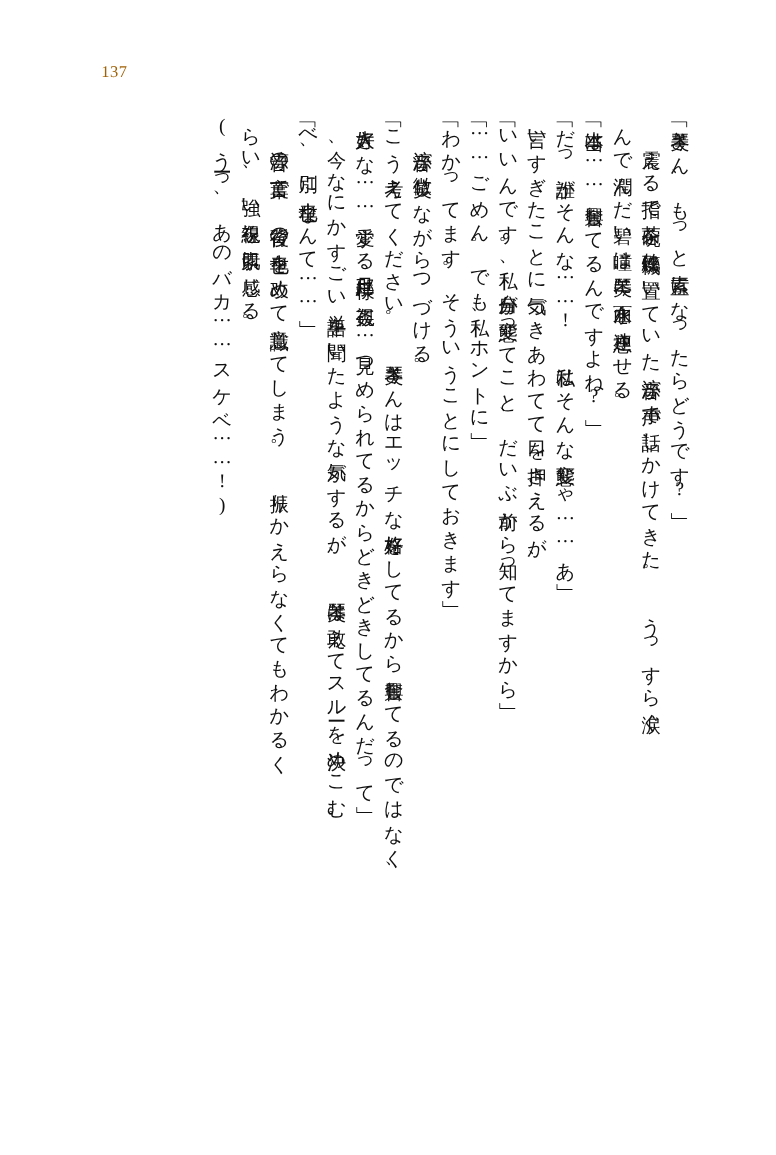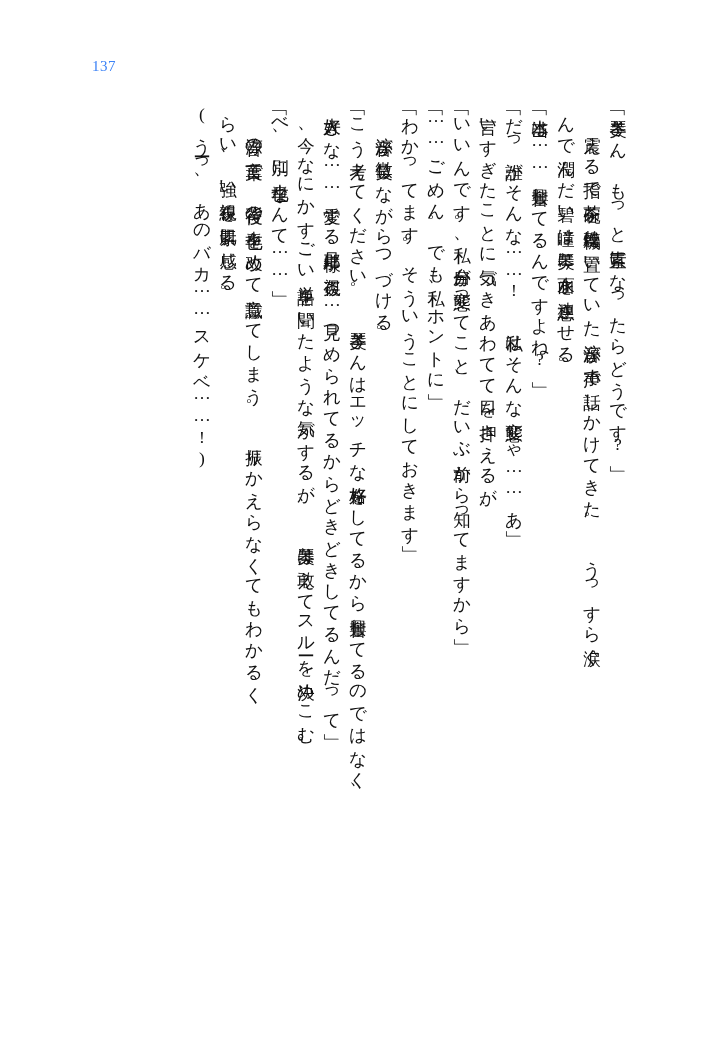--- a/index.html
+++ b/index.html
@@ -25,21 +25,21 @@
     background: #ffffff;
   }
 
   
   #page-number {
     position: absolute;
     left: 92px;
     top: 58px;
     font-size: 15px;
     letter-spacing: 0.5px;
-    color: #3b82f6;
+    color: #a16207;
     font-family: "Liberation Serif", "DejaVu Serif", serif;
   }
 
   
   #text-block {
     position: absolute;
     right: 78px;
     top: 104px;
     height: 880px;
     display: flex;

